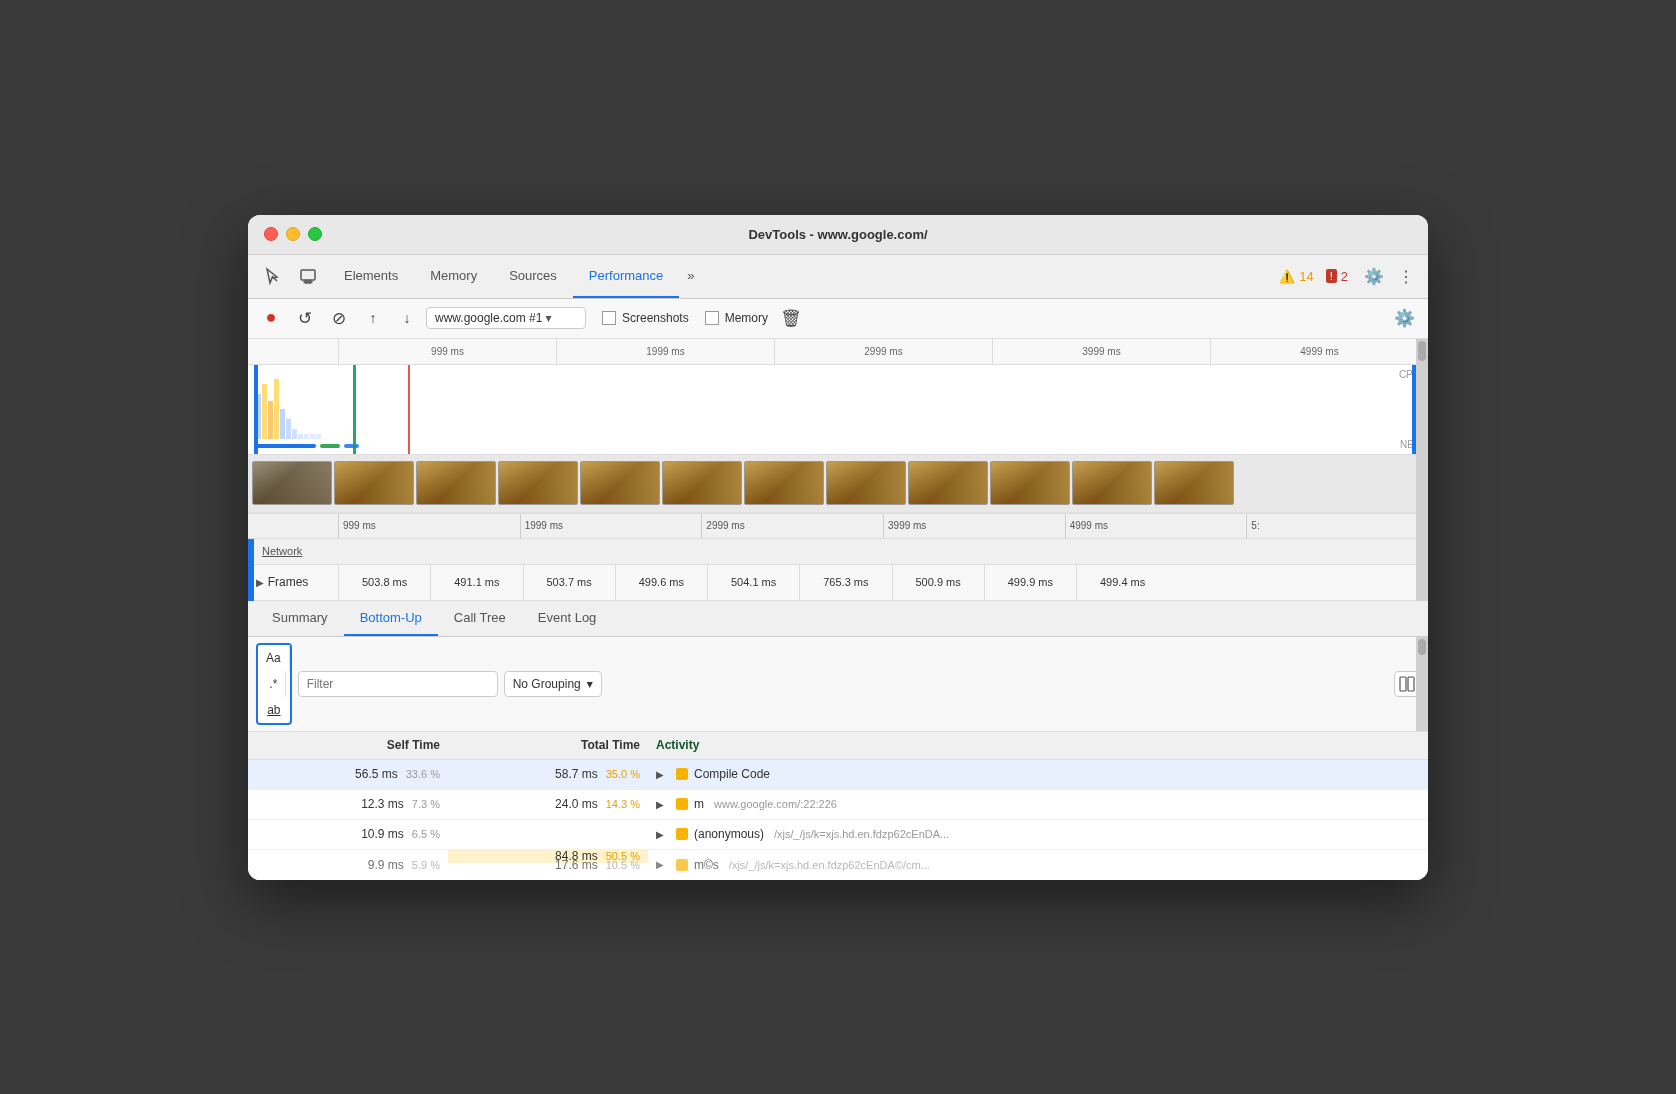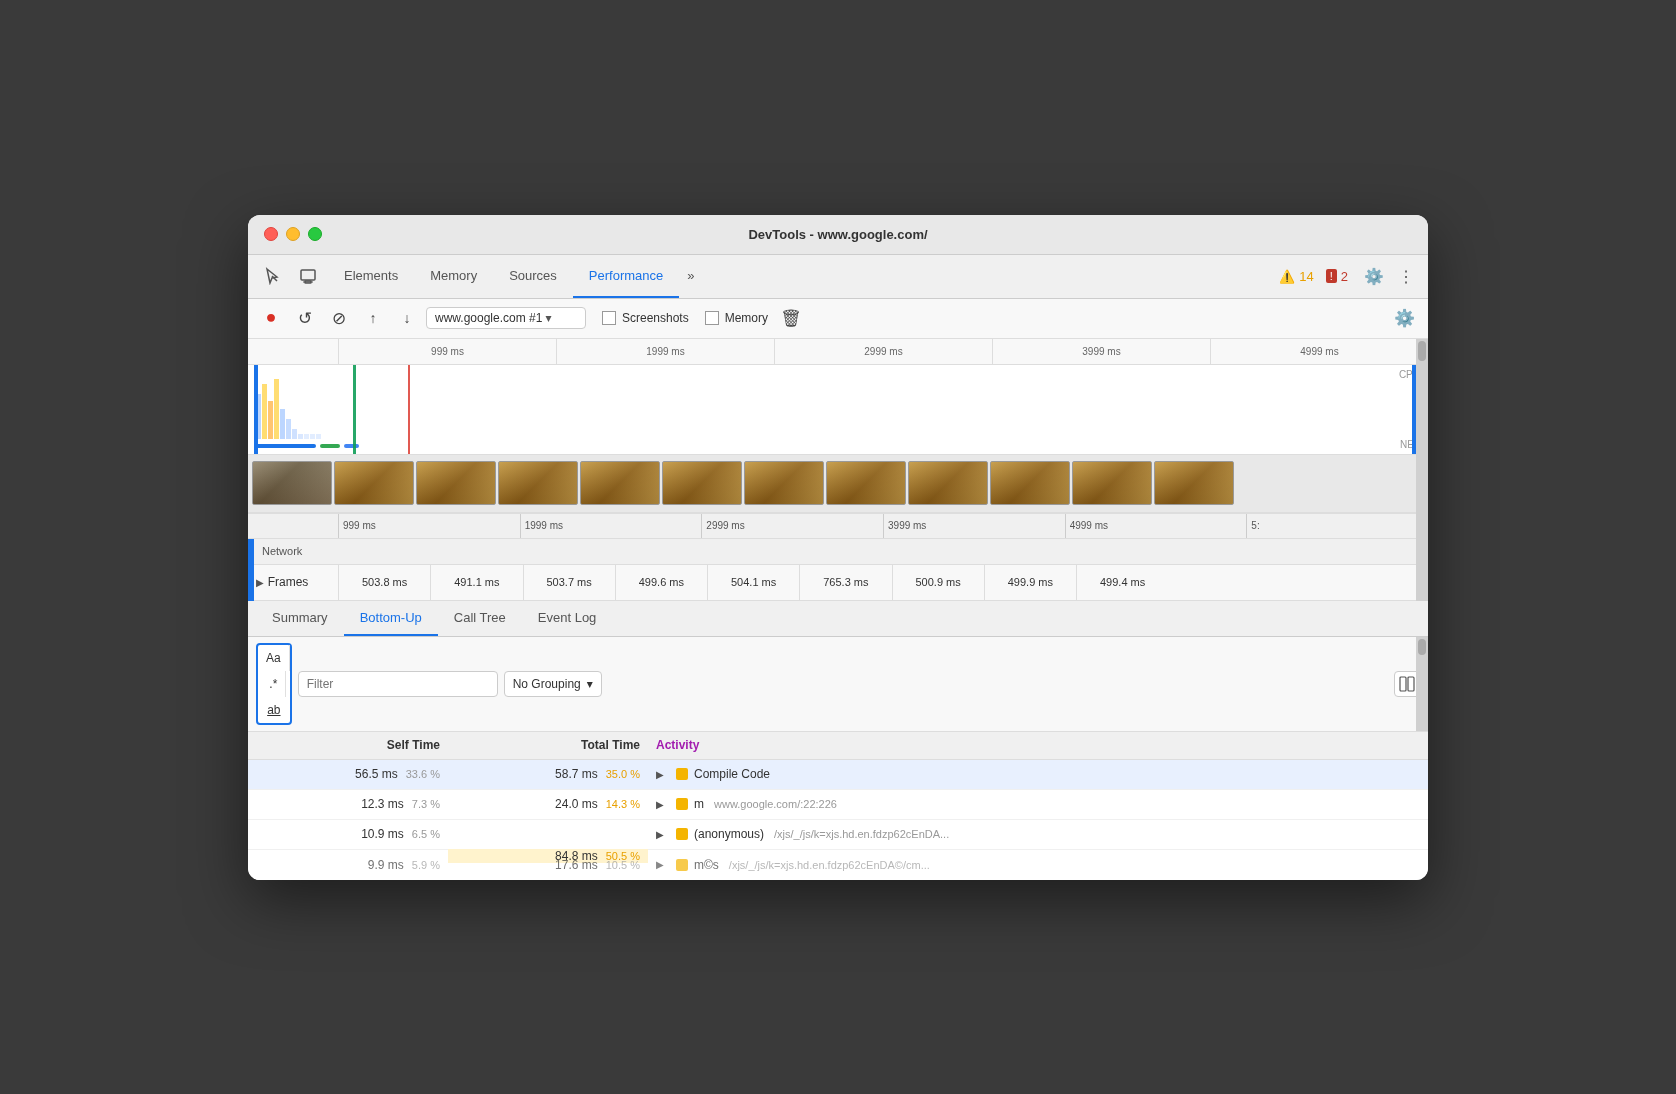--- a/index.html
+++ b/index.html
@@ -435,21 +435,21 @@
       width: 200px;
       padding: 0 8px;
       font-weight: 600;
       color: #333;
       text-align: right;
     }
     .th-activity {
       flex: 1;
       padding: 0 8px;
       font-weight: 600;
-      color: #a21caf;
+      color: #14532d;
     }
     .table-row {
       display: flex;
       align-items: center;
       height: 30px;
       border-bottom: 1px solid #f0f0f0;
     }
     .table-row.highlighted { background: #e8f0fe; }
     .cell-self-time {
       width: 200px;
@@ -509,20 +509,21 @@
       right: 0;
       top: 0;
       width: 6px;
       background: #1a73e8;
       height: 100%;
     }
     .network-label {
       font-size: 11px;
       color: #555;
       padding: 0 6px;
+      text-decoration: underline;
     }
   </style>
 </head>
 <body>
 
 <div class="window">
 
   <div class="titlebar">
     <div class="traffic-lights">
       <div class="traffic-light tl-close"></div>

